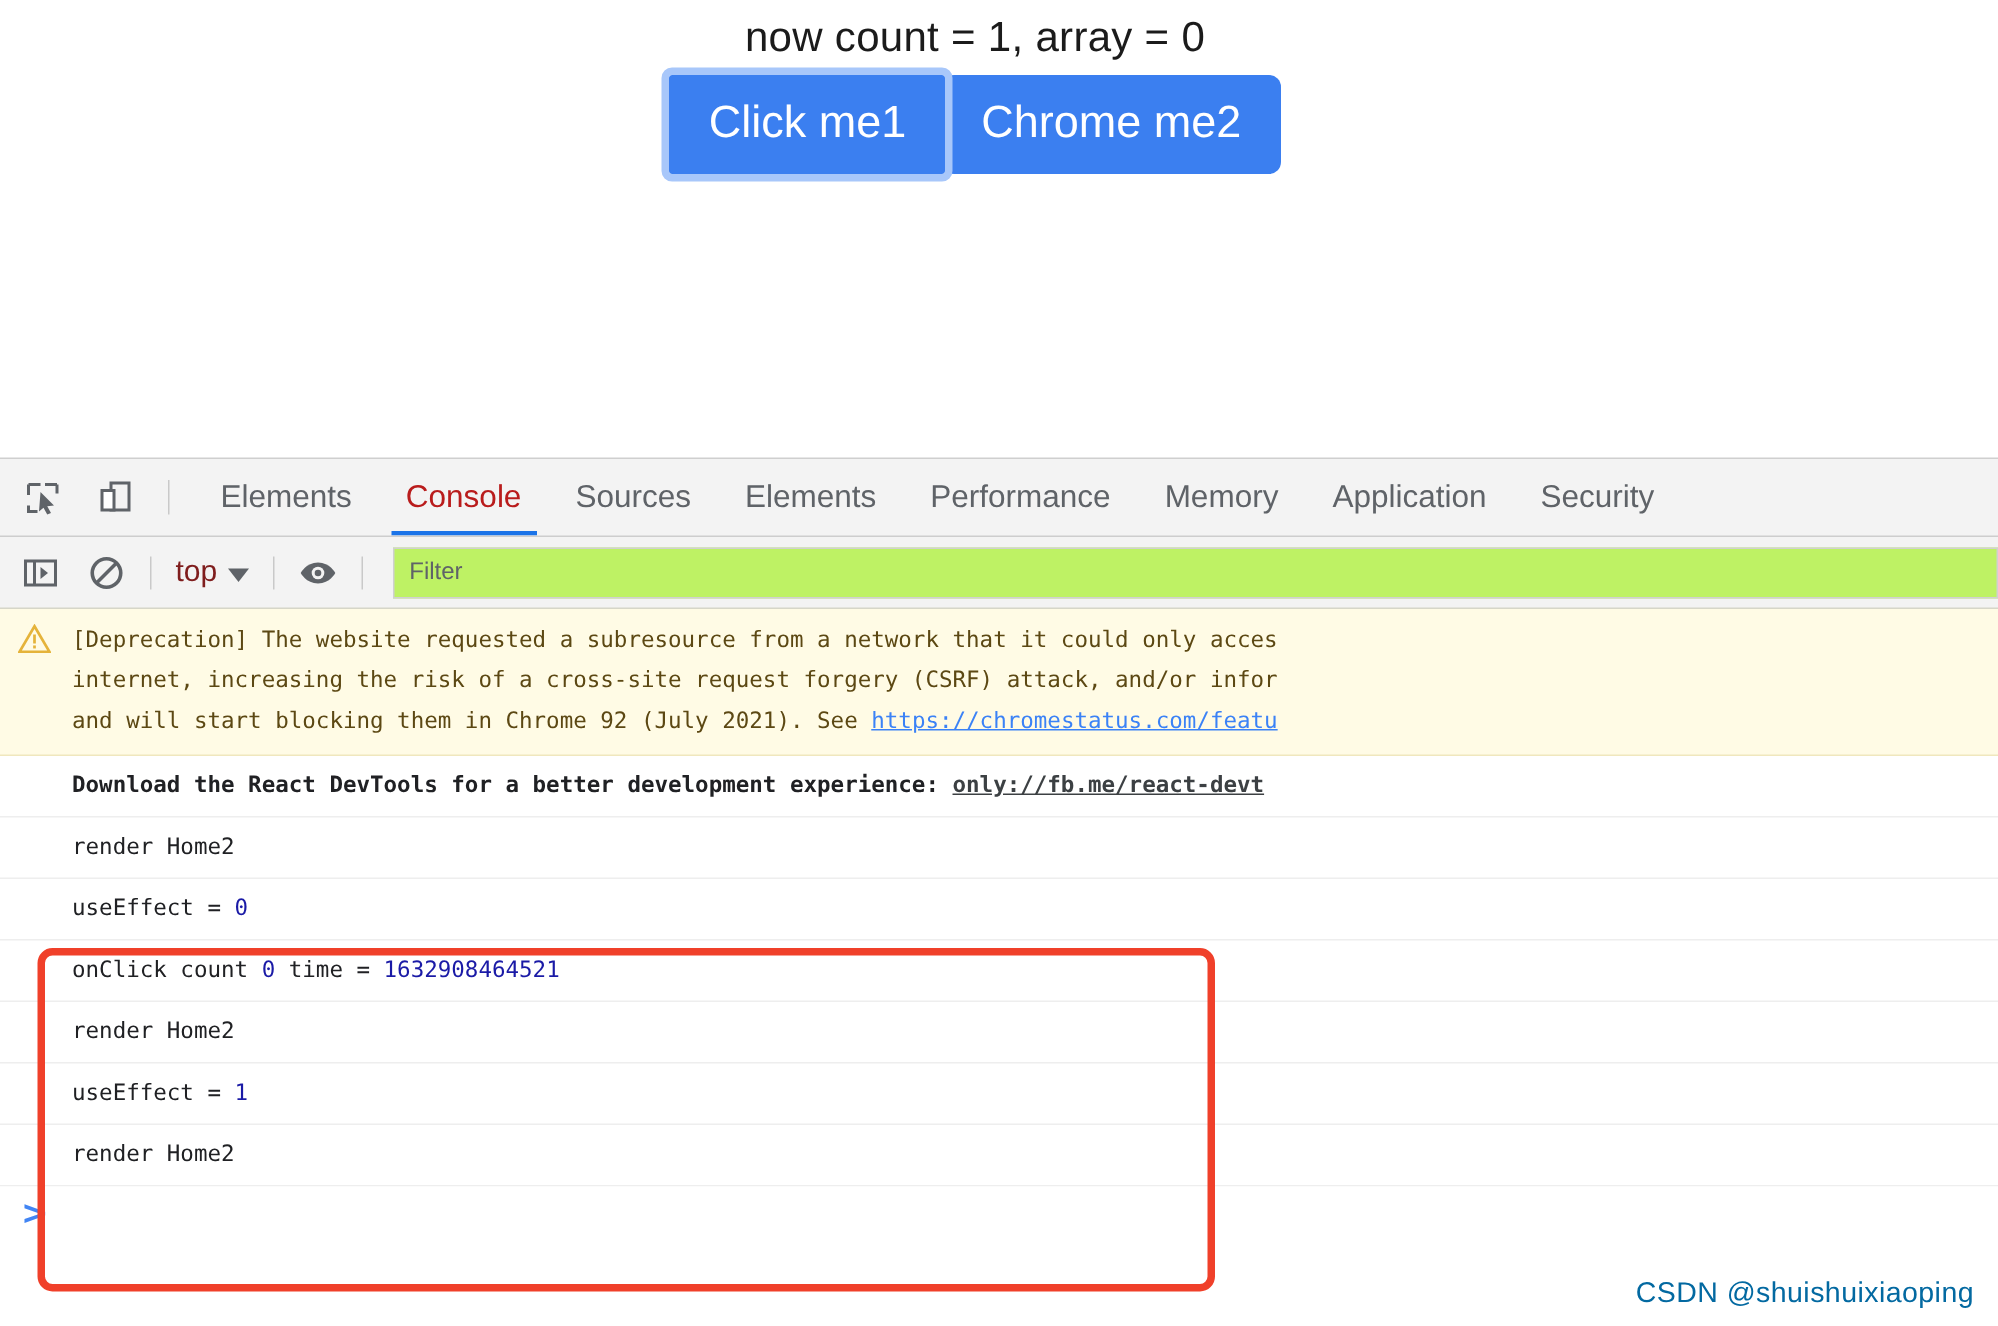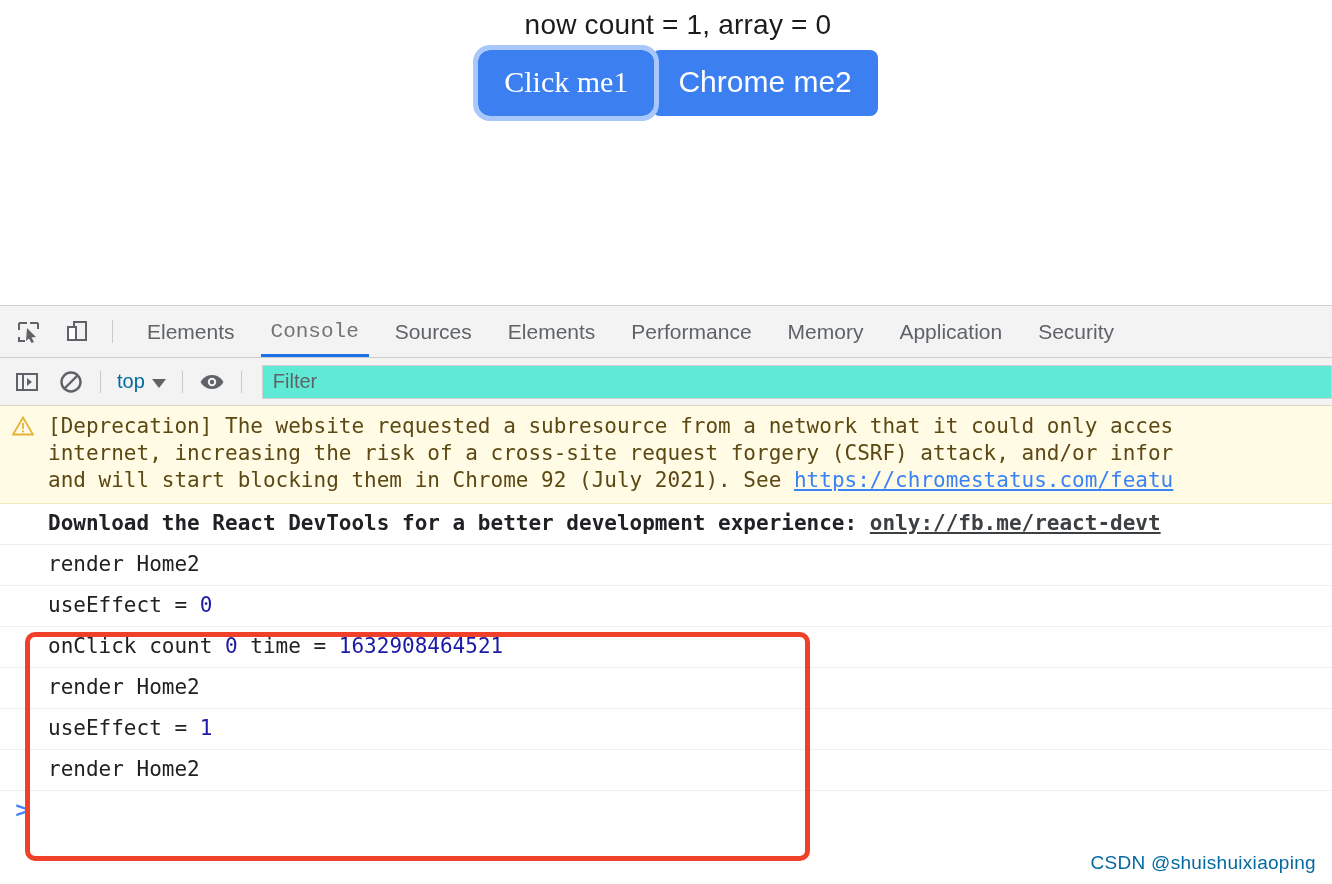--- a/index.html
+++ b/index.html
@@ -15,21 +15,20 @@
 
   
   .page-area {
     position: absolute; left: 0; top: 0; width: 1332px; height: 306px;
     background: #ffffff;
     border-bottom: 1px solid #cfcfcf;
   }
   .page-inner {
     position: absolute; left: 0; top: 8px; width: 1300px;
     text-align: center;
-    margin-left: 28px;
   }
   .count-line {
     font-family: "Liberation Sans", sans-serif;
     font-size: 28px;
     color: #1b1b1b;
     line-height: 34px;
     letter-spacing: 0.2px;
   }
   .btn-row {
     display: inline-flex; align-items: flex-start; margin-top: 8px;
@@ -42,23 +41,22 @@
     border: none;
     border-radius: 8px;
     padding: 14px 26px 16px 26px;
     line-height: 36px;
     cursor: pointer;
     position: relative;
   }
   .btn.focused {
     outline: 5px solid #a8c7fa;
     outline-offset: 0px;
-    border-radius: 12px;
+    border-radius: 2px;
     z-index: 2;
-    font-family: Liberation Serif, serif;
   }
   .btn2 { margin-left: -2px; }
 
   
   .devtools {
     position: absolute; left: 0; top: 306px; width: 1332px; height: 578px;
     background: #ffffff;
   }
 
   
@@ -83,21 +81,21 @@
   .tabs { display: flex; align-items: stretch; }
   .tab {
     display: flex; align-items: center;
     padding: 0 18px;
     font-size: 21px;
     color: #5f6368;
     cursor: pointer;
     white-space: nowrap;
     position: relative;
   }
-  .tab.active { color: #737373; font-family: Liberation Mono, monospace; }
+  .tab.active { color: #b91c1c; }
   .tab.active::after {
     content: ""; position: absolute; left: 8px; right: 8px; bottom: 0;
     height: 3px; background: #1a73e8;
   }
 
   
   .filterbar {
     position: relative;
     height: 48px;
     background: #f3f3f3;
@@ -106,48 +104,48 @@
     padding-left: 12px;
   }
   .fb-icon {
     width: 30px; height: 30px;
     display: flex; align-items: center; justify-content: center;
     cursor: pointer;
   }
   .fb-sep { width: 1px; height: 22px; background: #c9c9c9; margin: 0 14px; }
   .fb-ctx {
     display: flex; align-items: center; gap: 7px;
-    font-size: 20px; color: #0369a1; cursor: pointer;
+    font-size: 20px; color: #7f1d1d; cursor: pointer;
     padding: 0 2px;
   }
   .caret {
     width: 0; height: 0;
     border-left: 7px solid transparent;
     border-right: 7px solid transparent;
     border-top: 9px solid #5f6368;
     margin-top: 3px;
   }
   .fb-filter {
     flex: 1; height: 34px; margin-left: 6px; margin-right: 0px;
-    background: #5eead4;
+    background: #bef264;
     border: 1px solid #d0d0d0;
     display: flex; align-items: center;
     padding: 0 10px;
-    font-size: 20px; color: #5f6368;
+    font-size: 16px; color: #5f6368;
     cursor: text;
   }
 
   
   .console-body { position: relative; background: #fff; }
 
   .c-row {
     position: relative;
     border-bottom: 1px solid #eeeeee;
     font-family: "DejaVu Sans Mono", monospace;
-    font-size: 21px;
+    font-size: 15px;
     line-height: 27px;
     color: #202124;
     padding: 6px 0 7px 48px;
     white-space: pre;
   }
   .c-row.warn {
     background: #fffbe5;
     border-bottom: 1px solid #f0e7bd;
     color: #5c4813;
     padding-top: 7px; padding-bottom: 9px;

